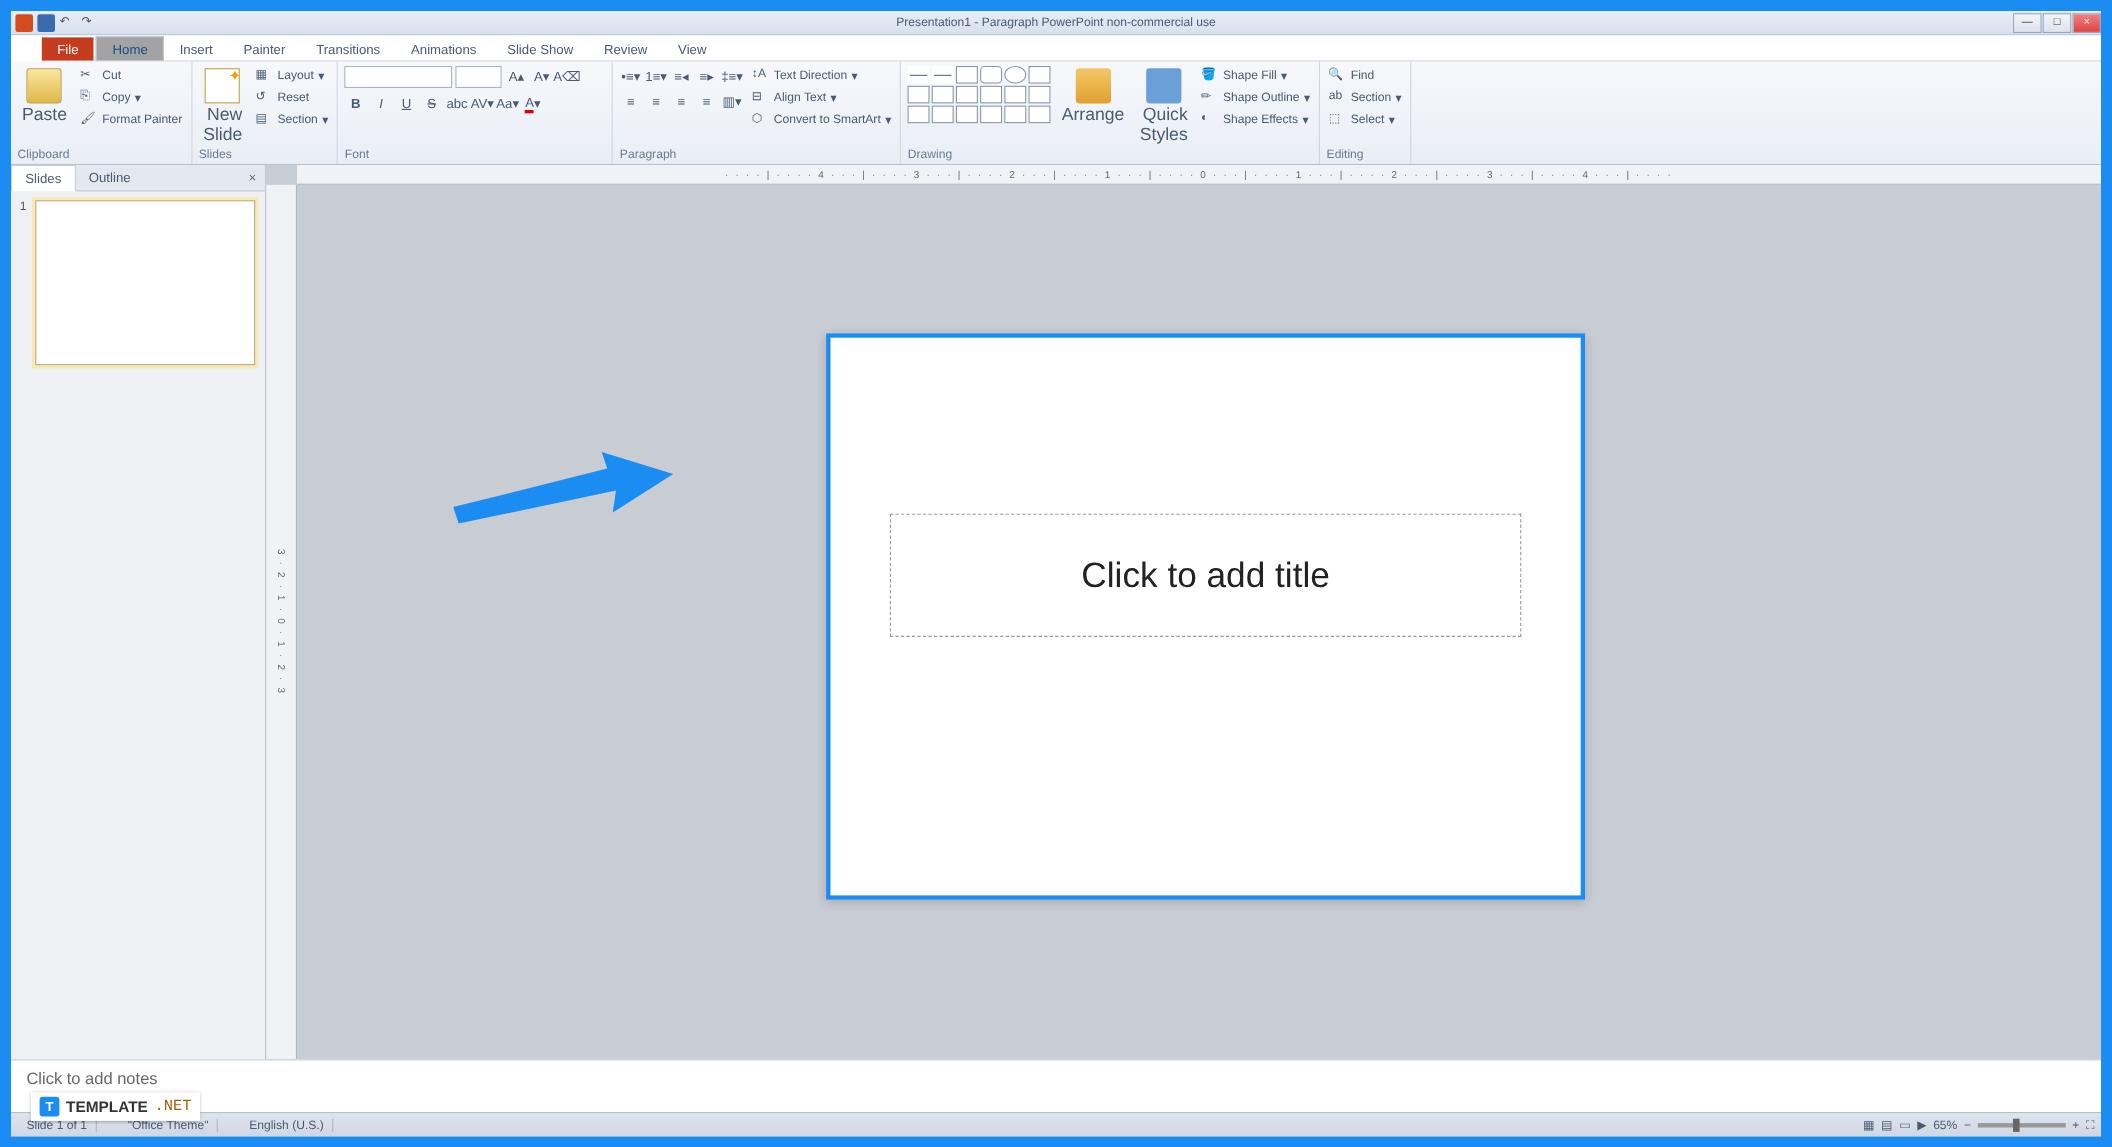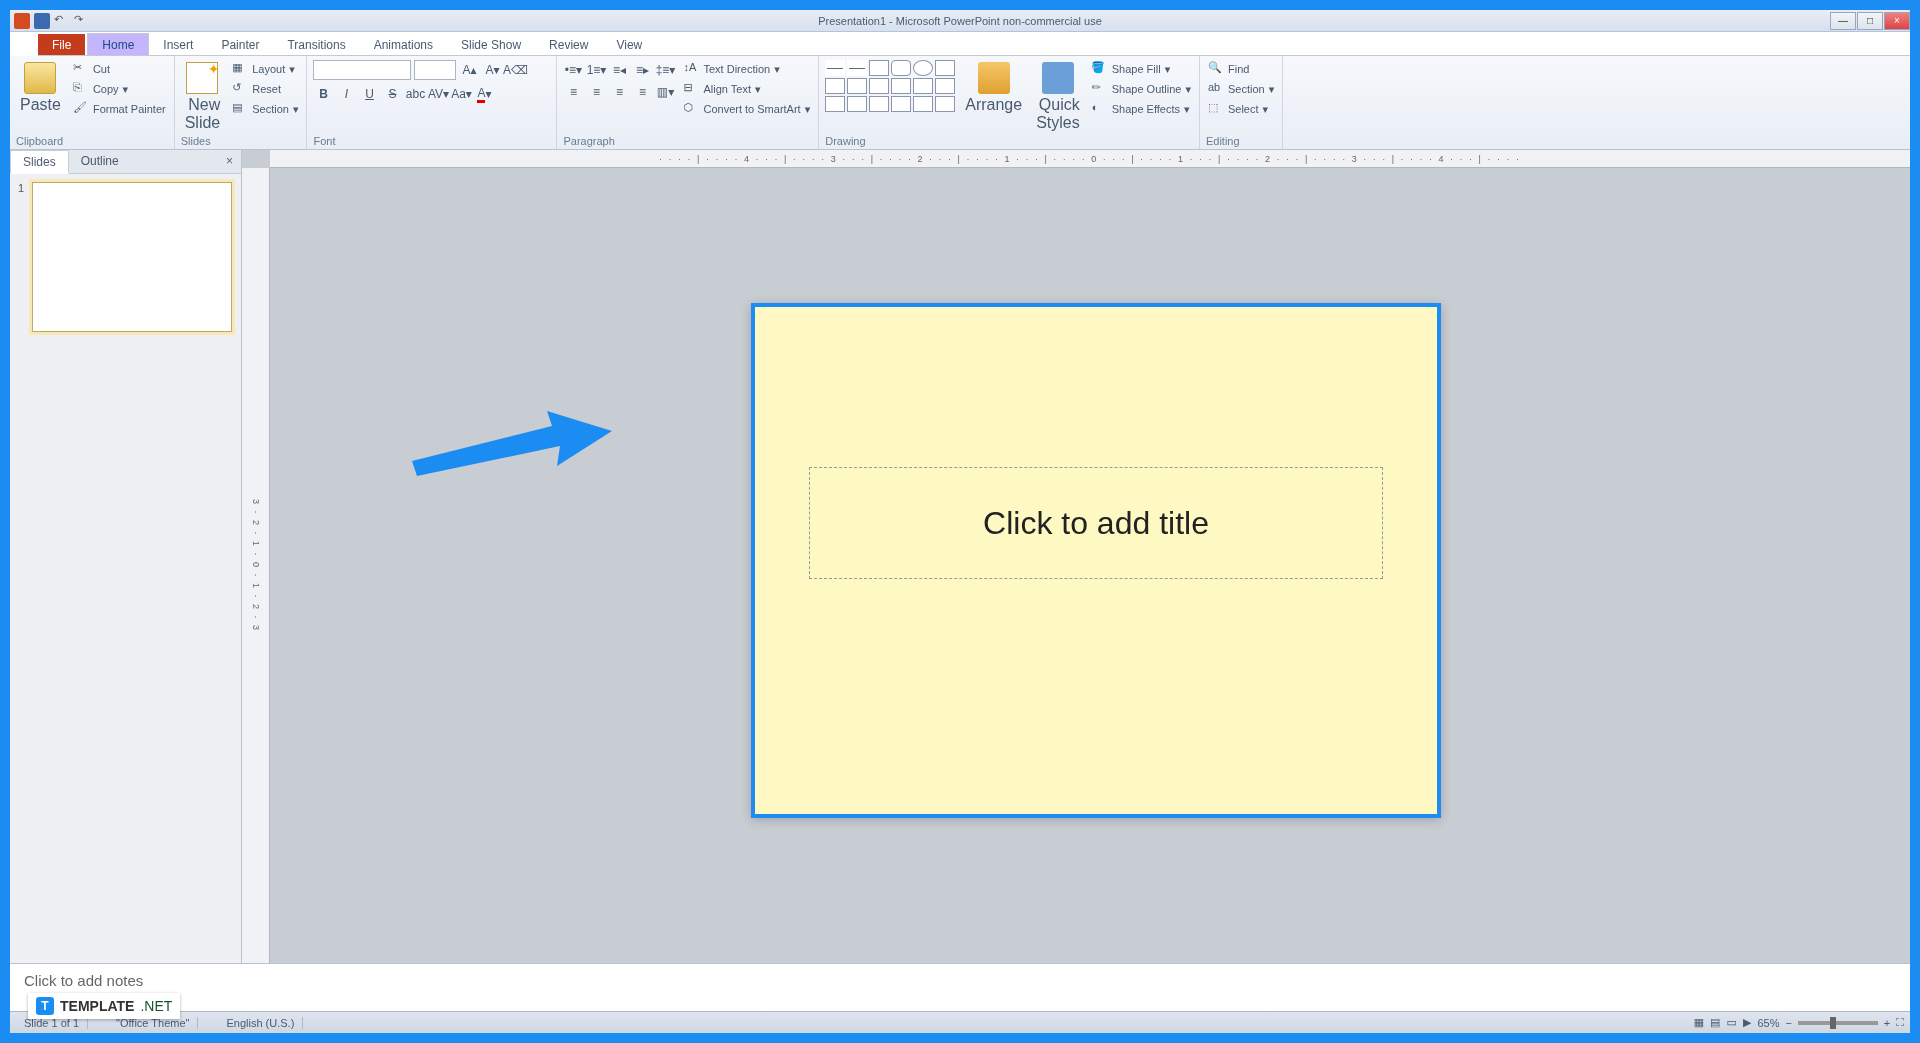--- a/index.html
+++ b/index.html
@@ -9,21 +9,21 @@
 .title-center { position: absolute; left: 50%; transform: translateX(-50%); color: #4a5a70; }
 .win-controls { position: absolute; right: 0; display: flex; gap: 1px; }
 .win-btn { width: 26px; height: 18px; background: linear-gradient(#f2f4f8,#dde3ed); border: 1px solid #9aa8bf; font-size: 10px; text-align: center; line-height: 16px; color: #333; }
 .win-btn.close { background: linear-gradient(#f08080,#d44); color: #fff; }
 .qat { display: flex; gap: 4px; align-items: center; }
 .qat span { width: 16px; height: 16px; display: inline-block; }
 
 .tabs-row { height: 24px; background: #fff; display: flex; align-items: flex-end; border-bottom: 1px solid #c5c9d0; font-size: 12px; margin-left: 28px; }
 .file-tab { background: #c43b1d; color: #fff; padding: 4px 14px 3px; margin-right: 2px; cursor: pointer; }
 .tab { padding: 4px 14px 3px; color: #4a5a70; cursor: pointer; }
-.tab.active { background: #c4b5fd; border: 1px solid #c5c9d0; border-bottom: none; color: #1b4b8a; }
+.tab.active { background: #a3a3a3; border: 1px solid #c5c9d0; border-bottom: none; color: #1b4b8a; }
 
 .ribbon { height: 94px; background: linear-gradient(#f6f8fb,#e9eef6); border-bottom: 1px solid #b9c2d0; display: flex; font-size: 11px; color: #4a5a70; }
 .group { border-right: 1px solid #cfd6e1; padding: 4px 6px 2px; display: flex; flex-direction: column; justify-content: space-between; }
 .group-title { text-align: left; color: #6a7a90; font-size: 11px; padding-top: 2px; }
 .group-body { display: flex; gap: 6px; align-items: flex-start; flex: 1; }
 .vbtn { display: flex; flex-direction: column; align-items: center; gap: 2px; padding: 2px 4px; cursor: pointer; }
 .vbtn .ic { width: 32px; height: 32px; }
 .vbtn-label { font-size: 16px; text-align: right; line-height: 1.1; }
 .hitem { display: flex; align-items: center; gap: 4px; padding: 1px 2px; cursor: pointer; white-space: nowrap; }
 .hitem .ic { width: 16px; height: 16px; flex-shrink: 0; }
@@ -45,46 +45,46 @@
 .panel-close { margin-left: auto; padding: 4px 8px; cursor: pointer; color: #666; }
 .thumb-area { flex: 1; padding: 8px; overflow: auto; }
 .thumb-wrap { display: flex; gap: 4px; }
 .thumb-num { font-size: 11px; color: #555; width: 10px; }
 .thumb { width: 200px; height: 150px; background: #fff; border: 1px solid #bfa86b; box-shadow: 0 0 0 3px #f7e8b8; }
 
 .editor-zone { flex: 1; position: relative; background: #c8ccd3; overflow: hidden; }
 .hruler { position: absolute; top: 0; left: 28px; right: 0; height: 18px; background: #f0f2f6; border-bottom: 1px solid #b0b8c5; font-size: 9px; color: #666; display: flex; align-items: center; justify-content: center; letter-spacing: 2px; }
 .vruler { position: absolute; top: 18px; left: 0; width: 28px; bottom: 0; background: #f0f2f6; border-right: 1px solid #b0b8c5; font-size: 9px; color: #666; writing-mode: vertical-lr; display: flex; align-items: center; justify-content: center; letter-spacing: 2px; }
 .slide-canvas-wrap { position: absolute; top: 28px; left: 60px; right: 20px; bottom: 20px; display: flex; align-items: center; justify-content: center; }
-.slide-canvas { width: 690px; height: 515px; background: #fef9c3; border: 4px solid #1b8cf1; box-shadow: 0 2px 10px rgba(0,0,0,0.2); position: relative; }
+.slide-canvas { width: 690px; height: 515px; background: #ffffff; border: 4px solid #1b8cf1; box-shadow: 0 2px 10px rgba(0,0,0,0.2); position: relative; }
 .title-ph { position: absolute; left: 54px; right: 54px; top: 160px; height: 112px; border: 1px dashed #999; display: flex; align-items: center; justify-content: center; font-size: 32px; color: #222; }
 .subtitle-ph { position: absolute; left: 104px; right: 104px; top: 296px; height: 132px; border: 1px dashed #999; display: flex; align-items: flex-start; justify-content: center; font-size: 24px; color: #888; padding-top: 12px; }
 .annotation-arrow { position: absolute; left: 110px; top: 228px; z-index: 50; }
 
 .notes-area { height: 48px; background: #fff; border-top: 1px solid #b9c2d0; padding: 8px 14px; font-size: 15px; color: #666; }
 .status-bar { height: 22px; background: linear-gradient(#dfe5ef,#cfd7e3); border-top: 1px solid #b0b8c5; display: flex; align-items: center; font-size: 11px; color: #4a5a70; padding: 0 6px; gap: 20px; }
 .status-item { padding: 0 8px; border-right: 1px solid #b0b8c5; }
 .status-right { margin-left: auto; display: flex; align-items: center; gap: 6px; }
 
 .watermark { position: absolute; left: 28px; bottom: 24px; background: #fff; padding: 4px 8px; font-size: 14px; font-weight: 600; color: #333; display: flex; align-items: center; gap: 6px; box-shadow: 0 1px 3px rgba(0,0,0,0.3); z-index: 100; }
 .watermark .t-icon { width: 18px; height: 18px; background: #1b8cf1; color: #fff; display: flex; align-items: center; justify-content: center; border-radius: 3px; font-size: 12px; }
-.watermark .net { color: #14532d; font-weight: 400; }
+.watermark .net { color: #a16207; font-weight: 400; font-family: Liberation Mono, monospace; }
 </style>
 </head>
 <body>
 
 <div class="app-window">
   <div class="title-bar">
     <div class="qat">
       <span style="background:#d44b1f;border-radius:2px"></span>
       <span style="background:#3a6ab0;border-radius:2px"></span>
       <span>↶</span>
       <span>↷</span>
     </div>
-    <div class="title-center">Presentation1 - Microsoft PowerPoint non-commercial use</div>
+    <div class="title-center">Presentation1 - Paragraph PowerPoint non-commercial use</div>
     <div class="win-controls">
       <div class="win-btn">—</div>
       <div class="win-btn">□</div>
       <div class="win-btn close">×</div>
     </div>
   </div>
 
   <div class="tabs-row">
     <div class="file-tab">File</div>
     <div class="tab active">Home</div>

